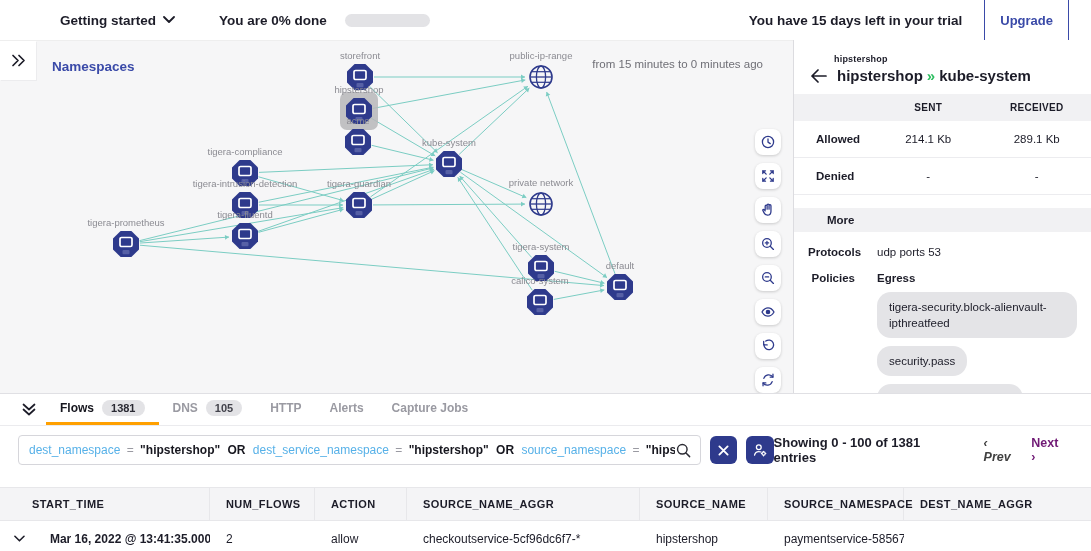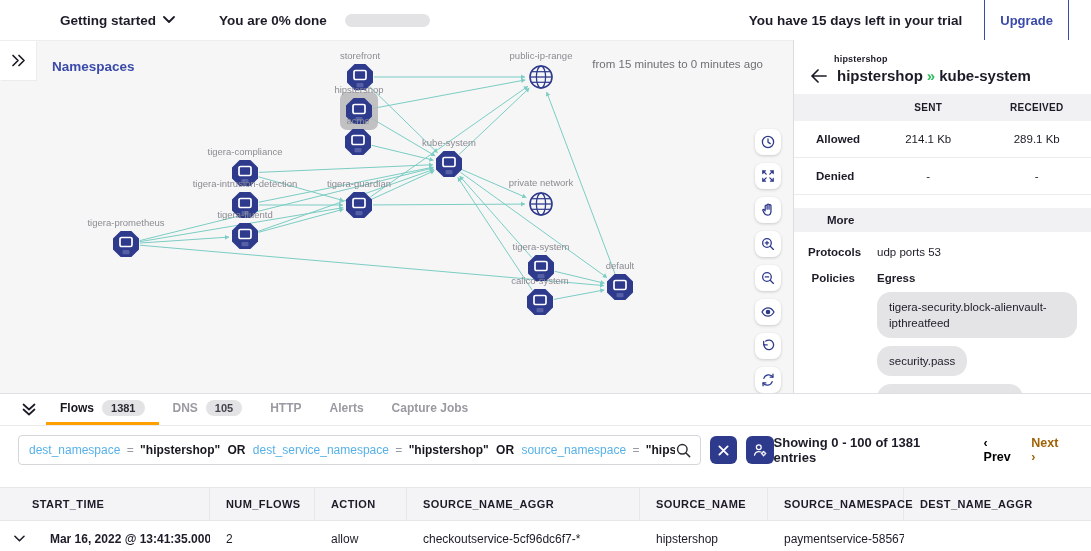--- a/index.html
+++ b/index.html
@@ -60,22 +60,22 @@
   .filter-box { width:700px; height:30px; border:1px solid #d6d6db; border-radius:4px; background:#fff; display:flex; align-items:center; padding:0 8px 0 10px; overflow:hidden; white-space:nowrap; font-size:12px; cursor:text; }
   .filter-tokens { flex:1; overflow:hidden; }
   .tok-key { color:#57b1e8; }
   .tok-op { color:#9a9aa2; padding:0 3px; }
   .tok-val { color:#17171f; font-weight:bold; }
   .tok-bool { color:#17171f; font-weight:bold; padding:0 4px; }
   .search-glyph { flex:none; display:flex; }
   .btn-dark { width:28px; height:28px; margin-left:9px; background:#2e3a8c; border:none; border-radius:6px; color:#fff; display:flex; align-items:center; justify-content:center; cursor:pointer; font-size:13px; font-weight:bold; }
   .showing { margin-left:auto; font-weight:bold; font-size:13px; }
   .pager { display:flex; align-items:center; gap:14px; margin:0 12px 0 22px; font-size:12.5px; }
-  .prev-link { color:#000000; font-weight:bold; cursor:default; }
-  .next-link { color:#a16207; font-weight:bold; cursor:pointer; }
+  .prev-link { color:#404040; font-weight:bold; cursor:default;font-style:italic; }
+  .next-link { color:#701a75; font-weight:bold; cursor:pointer; }
 
   .flow-table { margin-top:22px; }
   .ft-row { display:grid; grid-template-columns:210px 105px 92px 233px 128px 136px 187px; }
   .ft-head { background:#f4f4f6; border-top:1px solid #e7e7ea; border-bottom:1px solid #e7e7ea; height:34px; }
   .ft-head span { display:flex; align-items:center; padding-left:16px; font-size:11px; font-weight:bold; letter-spacing:.4px; border-right:1px solid #e7e7ea; }
   .ft-head span:first-child { padding-left:32px; }
   .ft-head span:last-child { border-right:none; }
   .ft-data { height:36px; border-bottom:1px solid #ececef; }
   .ft-data span { display:flex; align-items:center; padding-left:16px; font-size:12px; overflow:hidden; white-space:nowrap; }
   .ft-data .cell-first { gap:9px; padding-left:14px; font-weight:bold; }

